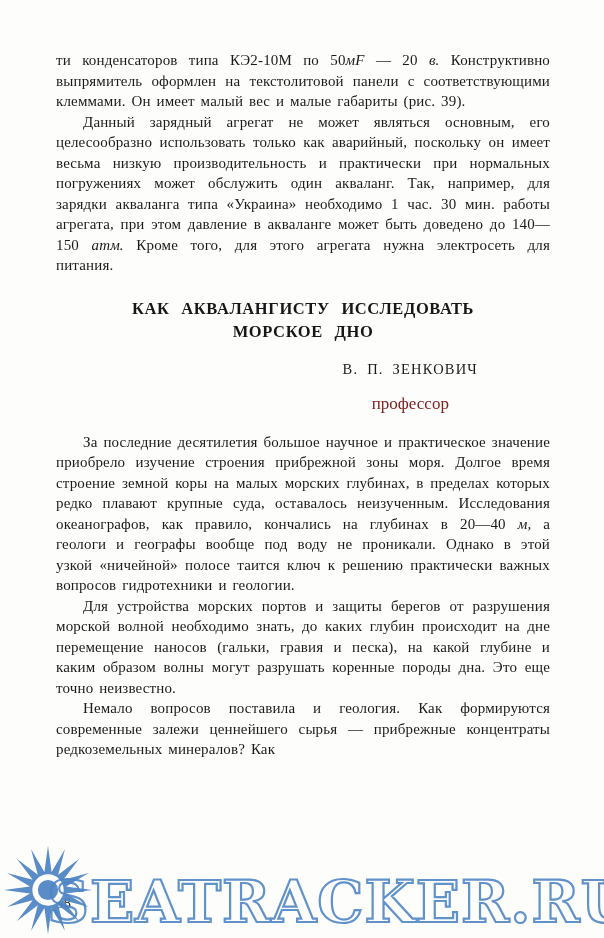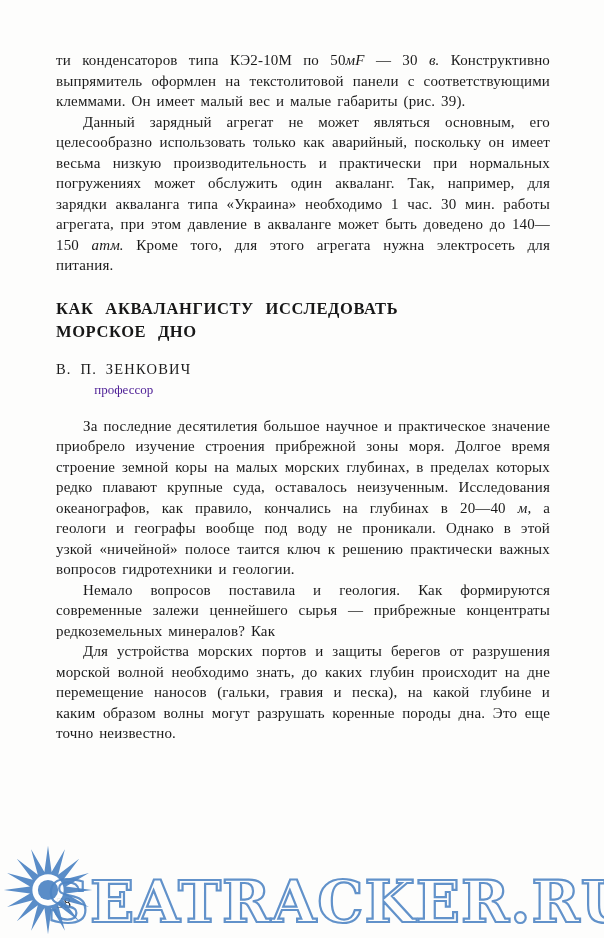--- a/index.html
+++ b/index.html
@@ -21,46 +21,46 @@
     font-size: 15px;
     line-height: 20.5px;
     text-align: justify;
     letter-spacing: 0.15px;
     word-spacing: 2px;
   }
   .body-text p.indent { text-indent: 27px; }
   .section-heading {
     margin-top: 21px;
     margin-bottom: 18px;
-    text-align: left;
+    text-align: center;
     font-weight: bold;
     font-size: 16.5px;
     line-height: 23px;
     letter-spacing: 0.6px;
     word-spacing: 7px;
     white-space: pre-line;
     color: #171717;
   }
   .author-block {
     display: flex;
-    justify-content: flex-start;
+    justify-content: flex-end;
     padding-right: 72px;
     margin-bottom: 18px;
   }
   .author-inner { text-align: center; }
   .author-name {
     font-size: 14.5px;
     letter-spacing: 1.2px;
     word-spacing: 4px;
     color: #1b1b1b;
   }
   .author-title {
-    font-size: 13px;
-    margin-top: 4px;
-    color: #4c1d95;
+    font-size: 17px;
+    margin-top: 16px;
+    color: #7f1d1d;
   }
   .page-number {
     position: absolute;
     left: 56px;
     bottom: 26px;
     font-size: 15px;
     color: #1b1b1b;
     z-index: 1;
   }
   .watermark {
@@ -94,38 +94,38 @@
     -webkit-text-stroke: 2.2px #4d84c4;
     opacity: 0.88;
   }
 </style>
 </head>
 <body>
 
 <div class="page">
 
   <div class="body-text">
-    <p><span>ти конденсаторов типа КЭ2-10М по 50</span><i>мF</i><span> — 30 </span><i>в.</i><span> Конструктивно выпрямитель оформлен на текстолитовой панели с соответствующими клеммами. Он имеет малый вес и малые габариты (рис. 39).</span></p>
+    <p><span>ти конденсаторов типа КЭ2-10М по 50</span><i>мF</i><span> — 20 </span><i>в.</i><span> Конструктивно выпрямитель оформлен на текстолитовой панели с соответствующими клеммами. Он имеет малый вес и малые габариты (рис. 39).</span></p>
     <p class="indent"><span>Данный зарядный агрегат не может являться основным, его целесообразно использовать только как аварийный, поскольку он имеет весьма низкую производительность и практически при нормальных погружениях может обслужить один акваланг. Так, например, для зарядки акваланга типа «Украина» необходимо 1 час. 30 мин. работы агрегата, при этом давление в акваланге может быть доведено до 140—150 </span><i>атм.</i><span> Кроме того, для этого агрегата нужна электросеть для питания.</span></p>
   </div>
 
   <h1 class="section-heading">КАК  АКВАЛАНГИСТУ  ИССЛЕДОВАТЬ
 МОРСКОЕ  ДНО</h1>
 
   <div class="author-block">
     <div class="author-inner">
       <div class="author-name">В.  П.  ЗЕНКОВИЧ</div>
       <div class="author-title">профессор</div>
     </div>
   </div>
 
   <div class="body-text">
     <p class="indent"><span>За последние десятилетия большое научное и практическое значение приобрело изучение строения прибрежной зоны моря. Долгое время строение земной коры на малых морских глубинах, в пределах которых редко плавают крупные суда, оставалось неизученным. Исследования океанографов, как правило, кончались на глубинах в 20—40 </span><i>м,</i><span> а геологи и географы вообще под воду не проникали. Однако в этой узкой «ничейной» полосе таится ключ к решению практически важных вопросов гидротехники и геологии.</span></p>
+    <p class="indent"><span>Для устройства морских портов и защиты берегов от разрушения морской волной необходимо знать, до каких глубин происходит на дне перемещение наносов (гальки, гравия и песка), на какой глубине и каким образом волны могут разрушать коренные породы дна. Это еще точно неизвестно.</span></p>
     <p class="indent"><span>Немало вопросов поставила и геология. Как формируются современные залежи ценнейшего сырья — прибрежные концентраты редкоземельных минералов? Как</span></p>
-    <p class="indent"><span>Для устройства морских портов и защиты берегов от разрушения морской волной необходимо знать, до каких глубин происходит на дне перемещение наносов (гальки, гравия и песка), на какой глубине и каким образом волны могут разрушать коренные породы дна. Это еще точно неизвестно.</span></p>
   </div>
 
   <div class="page-number">58</div>
 
   <div class="watermark">
     <svg class="starburst" viewBox="0 0 100 100" xmlns="http://www.w3.org/2000/svg">
       <polygon fill="#4d84c4" points="98,50 69.6,53.9 94.4,68.4 66.6,61.1 83.9,83.9 61.1,66.6 68.4,94.4 53.9,69.6 50,98 46.1,69.6 31.6,94.4 38.9,66.6 16.1,83.9 33.4,61.1 5.6,68.4 30.4,53.9 2,50 30.4,46.1 5.6,31.6 33.4,38.9 16.1,16.1 38.9,33.4 31.6,5.6 46.1,30.4 50,2 53.9,30.4 68.4,5.6 61.1,33.4 83.9,16.1 66.6,38.9 94.4,31.6 69.6,46.1"></polygon>
       <circle cx="50" cy="50" r="17" fill="#ffffff"></circle>
       <circle cx="50" cy="50" r="11" fill="#4d84c4"></circle>
     </svg>

